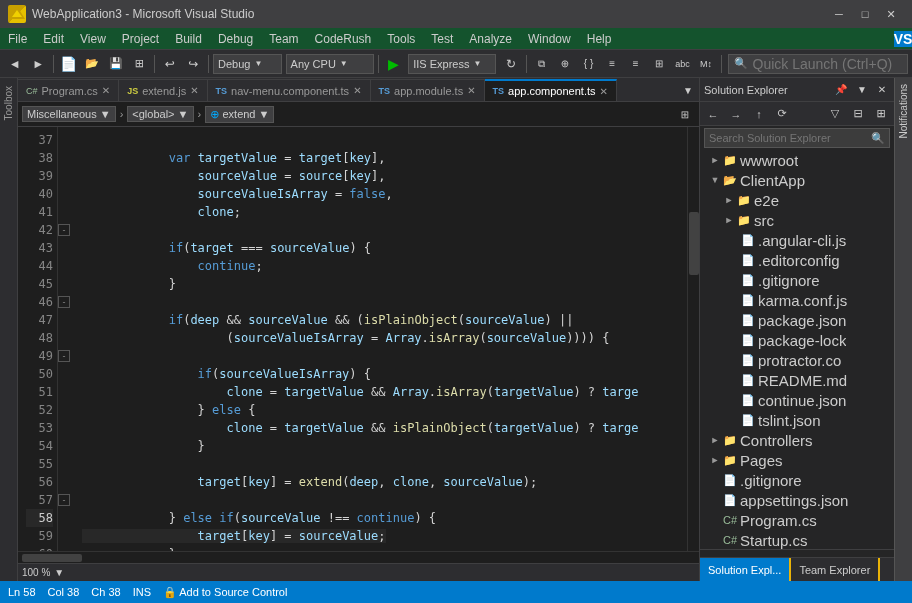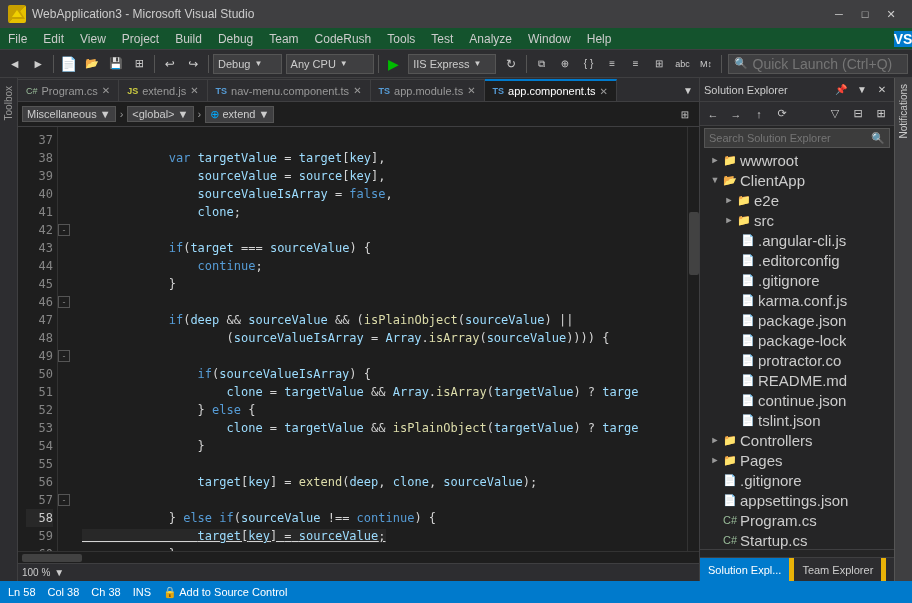--- a/index.html
+++ b/index.html
@@ -49,21 +49,21 @@
     
     #breadcrumb { background: #1e1e1e; height: 22px; display: flex; align-items: center; padding: 12px 4px; border-bottom: 1px solid #3f3f41; gap: 4px; font-size: 11px; color: #cccccc; }
     .bc-separator { color: #999; }
     .bc-dropdown { background: #3f3f41; border: 1px solid #555; padding: 1px 4px; cursor: pointer; color: #cccccc; font-size: 11px; }
 
     
     #code-area { flex: 1; background: #1e1e1e; overflow: hidden; position: relative; display: flex; }
     #line-numbers { width: 40px; background: #1e1e1e; color: #858585; font-family: 'Consolas', monospace; font-size: 12px; line-height: 18px; padding: 4px 4px 4px 8px; text-align: right; user-select: none; border-right: 1px solid #333; flex-shrink: 0; }
     #code-content { flex: 1; font-family: 'Consolas', monospace; font-size: 12px; line-height: 18px; padding: 4px 8px; overflow: auto; color: #d4d4d4; white-space: pre; }
     .code-line { position: relative; height: 18px; }
-    .code-line.active-line { background: #282828; text-decoration: underline; }
+    .code-line.active-line { background: #282828; }
     
     .kw { color: #569cd6; }
     .fn { color: #dcdcaa; }
     .op { color: #d4d4d4; }
     .var { color: #9cdcfe; }
 
     
     #code-content::-webkit-scrollbar { width: 8px; height: 8px; }
     #code-content::-webkit-scrollbar-track { background: #1e1e1e; }
     #code-content::-webkit-scrollbar-thumb { background: #424242; }
@@ -90,21 +90,21 @@
     .icon-folder { color: #dcb67a; }
     .icon-folder-open { color: #dcb67a; }
     .icon-file-js { color: #cbcb41; }
     .icon-file-json { color: #cbcb41; }
     .icon-file-cs { color: #9b9; }
     .icon-file-md { color: #cccccc; }
     .icon-file-config { color: #cccccc; }
 
     
     #se-bottom { height: 24px; background: #2d2d30; border-top: 1px solid #3f3f41; display: flex; align-items: center; }
-    .se-bottom-tab { padding: 0 8px; height: 100%; display: flex; align-items: center; font-size: 11px; color: #cccccc; cursor: pointer; border-right: 5px solid #eab308; }
+    .se-bottom-tab { padding: 0 8px; height: 100%; display: flex; align-items: center; font-size: 11px; color: #cccccc; cursor: pointer; border-right: 2px solid #eab308; }
     .se-bottom-tab.active { background: #007acc; color: white; }
 
     
     #status-bar { background: #007acc; height: 22px; display: flex; align-items: center; padding: 0 8px; font-size: 11px; color: white; }
     #status-bar .status-left { display: flex; gap: 12px; align-items: center; flex: 1; }
     #status-bar .status-right { display: flex; gap: 12px; align-items: center; }
     .status-item { white-space: nowrap; cursor: pointer; }
 
     
     #notif-panel { width: 18px; background: #3f3f41; border-left: 1px solid #555; display: flex; flex-direction: column; align-items: center; }

